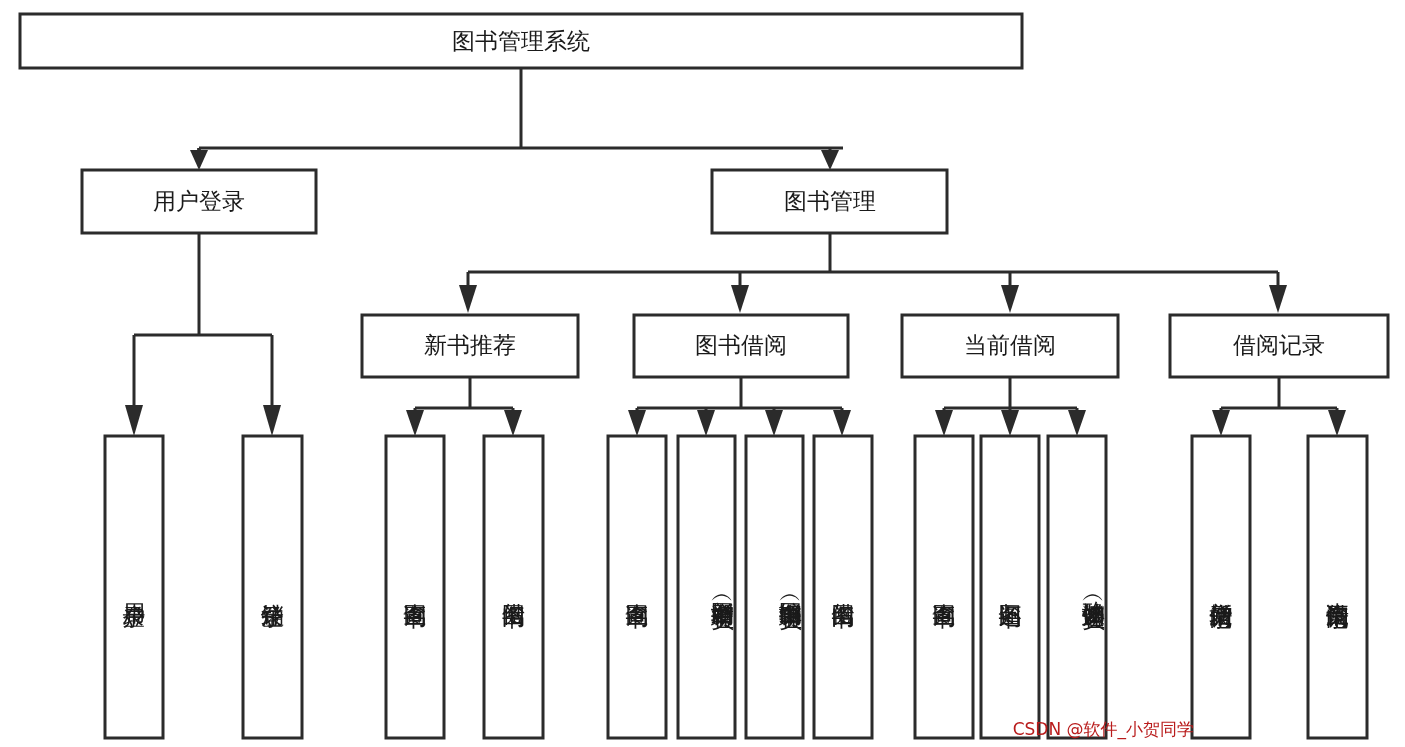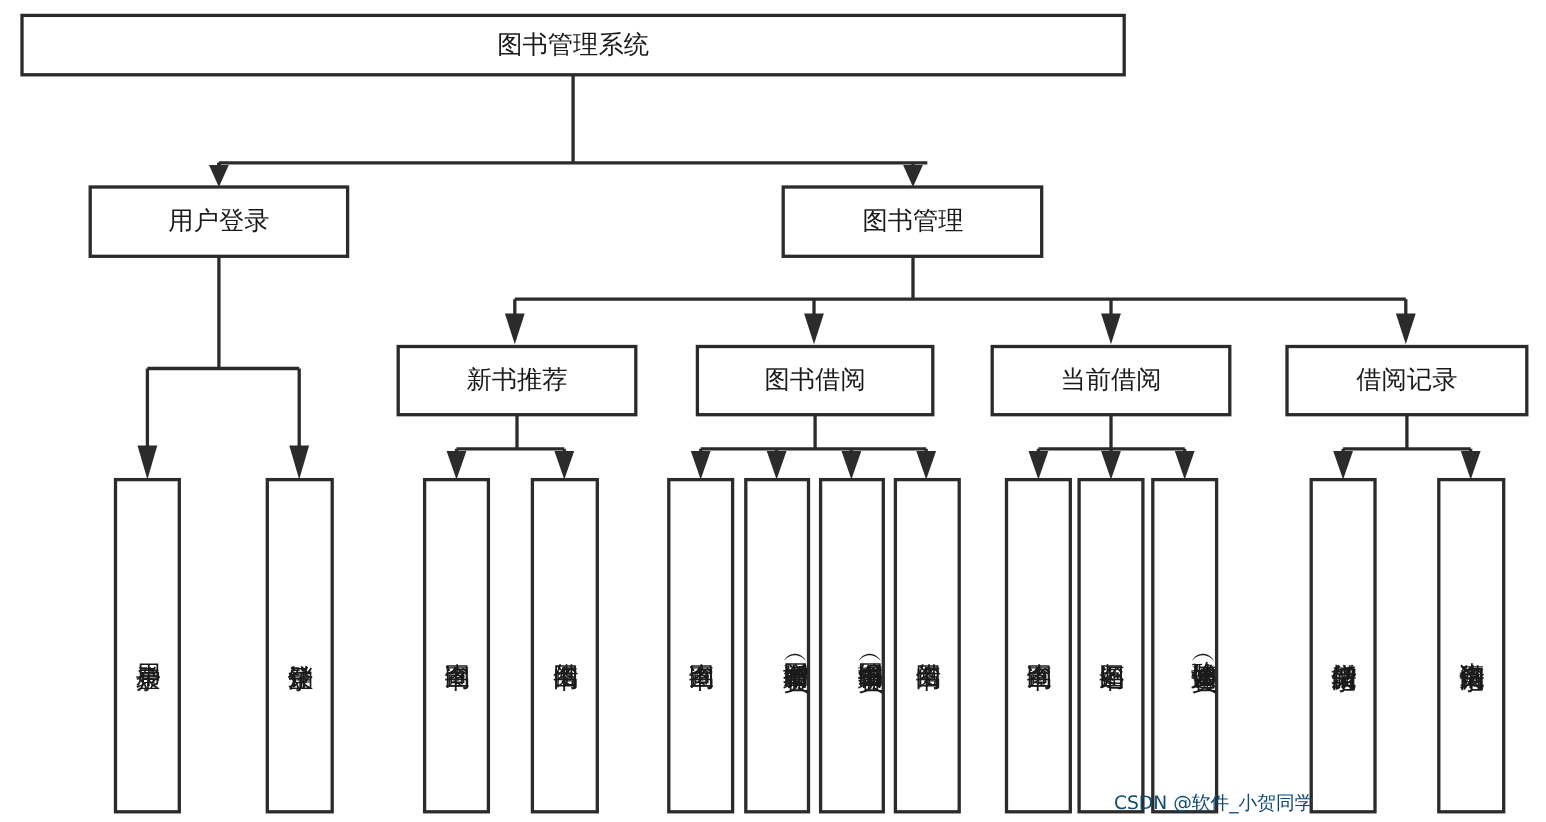--- a/index.html
+++ b/index.html
@@ -70,21 +70,21 @@
     text-align: center;
     pointer-events: none;
     user-select: none;
   }
   .watermark {
     position: absolute;
     right: 8px;
     bottom: 6px;
     font-family: "DejaVu Sans", "Liberation Sans", sans-serif;
     font-size: 17px;
-    color: #0c4a6e;
+    color: #b91c1c;
     white-space: nowrap;
     user-select: none;
     margin-left: 16px;
   }
 </style>
 </head>
 <body>
 
 <div id="diagram-root">
 

